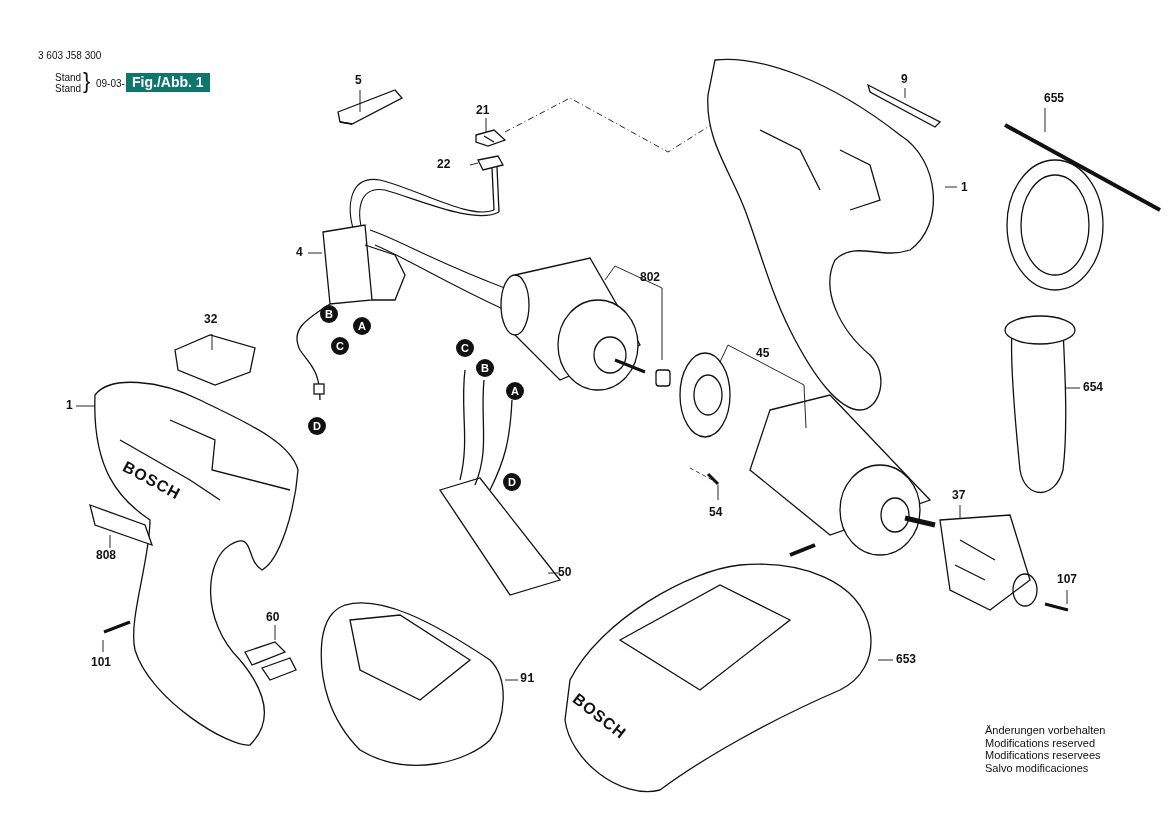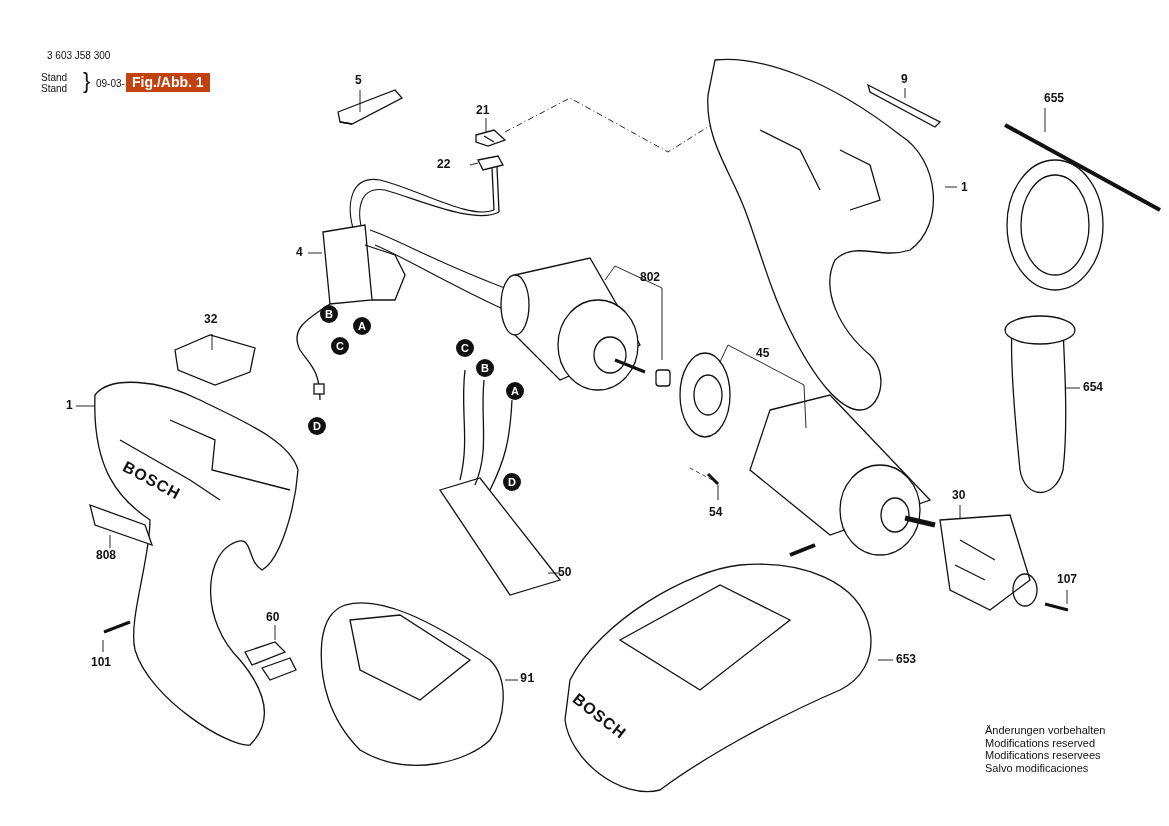--- a/index.html
+++ b/index.html
@@ -1,22 +1,22 @@
 <!DOCTYPE html>
 <html><head>
 <meta charset="utf-8">
 <style>
   html,body{margin:0;padding:0;background:#ffffff;}
   body{width:1169px;height:826px;position:relative;overflow:hidden;font-family:"Liberation Sans",sans-serif;color:#111;}
   .abs{position:absolute;}
-  .docnum{left:47px;top:50px;font-size:10px;}
-  .stand{left:41px;top:72px;font-size:10px;line-height:11px;}
+  .docnum{left:38px;top:50px;font-size:10px;}
+  .stand{left:55px;top:72px;font-size:10px;line-height:11px;}
   .brace{left:83px;top:70px;font-size:22px;line-height:22px;font-weight:300;}
   .date{left:96px;top:78px;font-size:10px;}
-  .figbox{left:126px;top:73px;background:#c2410c;color:#fff;font-weight:bold;font-size:14px;padding:1px 6px 2px 6px;}
+  .figbox{left:126px;top:73px;background:#0f766e;color:#fff;font-weight:bold;font-size:14px;padding:1px 6px 2px 6px;}
   .lbl{position:absolute;font-weight:bold;font-size:12px;color:#111;}
   .footer{left:985px;top:724px;font-size:11px;line-height:12.5px;}
   .footer div{white-space:nowrap;}
   svg#diagram{position:absolute;left:0;top:0;}
   .circ{position:absolute;width:18px;height:18px;border-radius:50%;background:#111;color:#fff;font-weight:bold;font-size:11px;text-align:center;line-height:18px;}
 </style>
 </head>
 <body>
 
 <div class="abs docnum">3 603 J58 300</div>
@@ -180,21 +180,21 @@
 <div class="lbl" style="left:204px;top:312px;">32</div>
 <div class="lbl" style="left:66px;top:398px;">1</div>
 <div class="lbl" style="left:96px;top:548px;">808</div>
 <div class="lbl" style="left:91px;top:655px;">101</div>
 <div class="lbl" style="left:266px;top:610px;">60</div>
 <div class="lbl" style="left:520px;top:672px;font-family:Liberation Mono, monospace;">91</div>
 <div class="lbl" style="left:558px;top:565px;">50</div>
 <div class="lbl" style="left:640px;top:270px;">802</div>
 <div class="lbl" style="left:756px;top:346px;">45</div>
 <div class="lbl" style="left:709px;top:505px;">54</div>
-<div class="lbl" style="left:952px;top:488px;">30</div>
+<div class="lbl" style="left:952px;top:488px;">37</div>
 <div class="lbl" style="left:1057px;top:572px;">107</div>
 <div class="lbl" style="left:896px;top:652px;">653</div>
 <div class="lbl" style="left:1083px;top:380px;">654</div>
 <div class="lbl" style="left:1044px;top:91px;">655</div>
 <div class="lbl" style="left:961px;top:180px;">1</div>
 <div class="lbl" style="left:901px;top:72px;">9</div>
 
 <div class="abs" style="left:128px;top:458px;font-weight:bold;font-size:16px;letter-spacing:1px;transform:rotate(28deg);transform-origin:left top;">BOSCH</div>
 <div class="abs" style="left:580px;top:690px;font-weight:bold;font-size:16px;letter-spacing:1px;transform:rotate(38deg);transform-origin:left top;">BOSCH</div>
 

